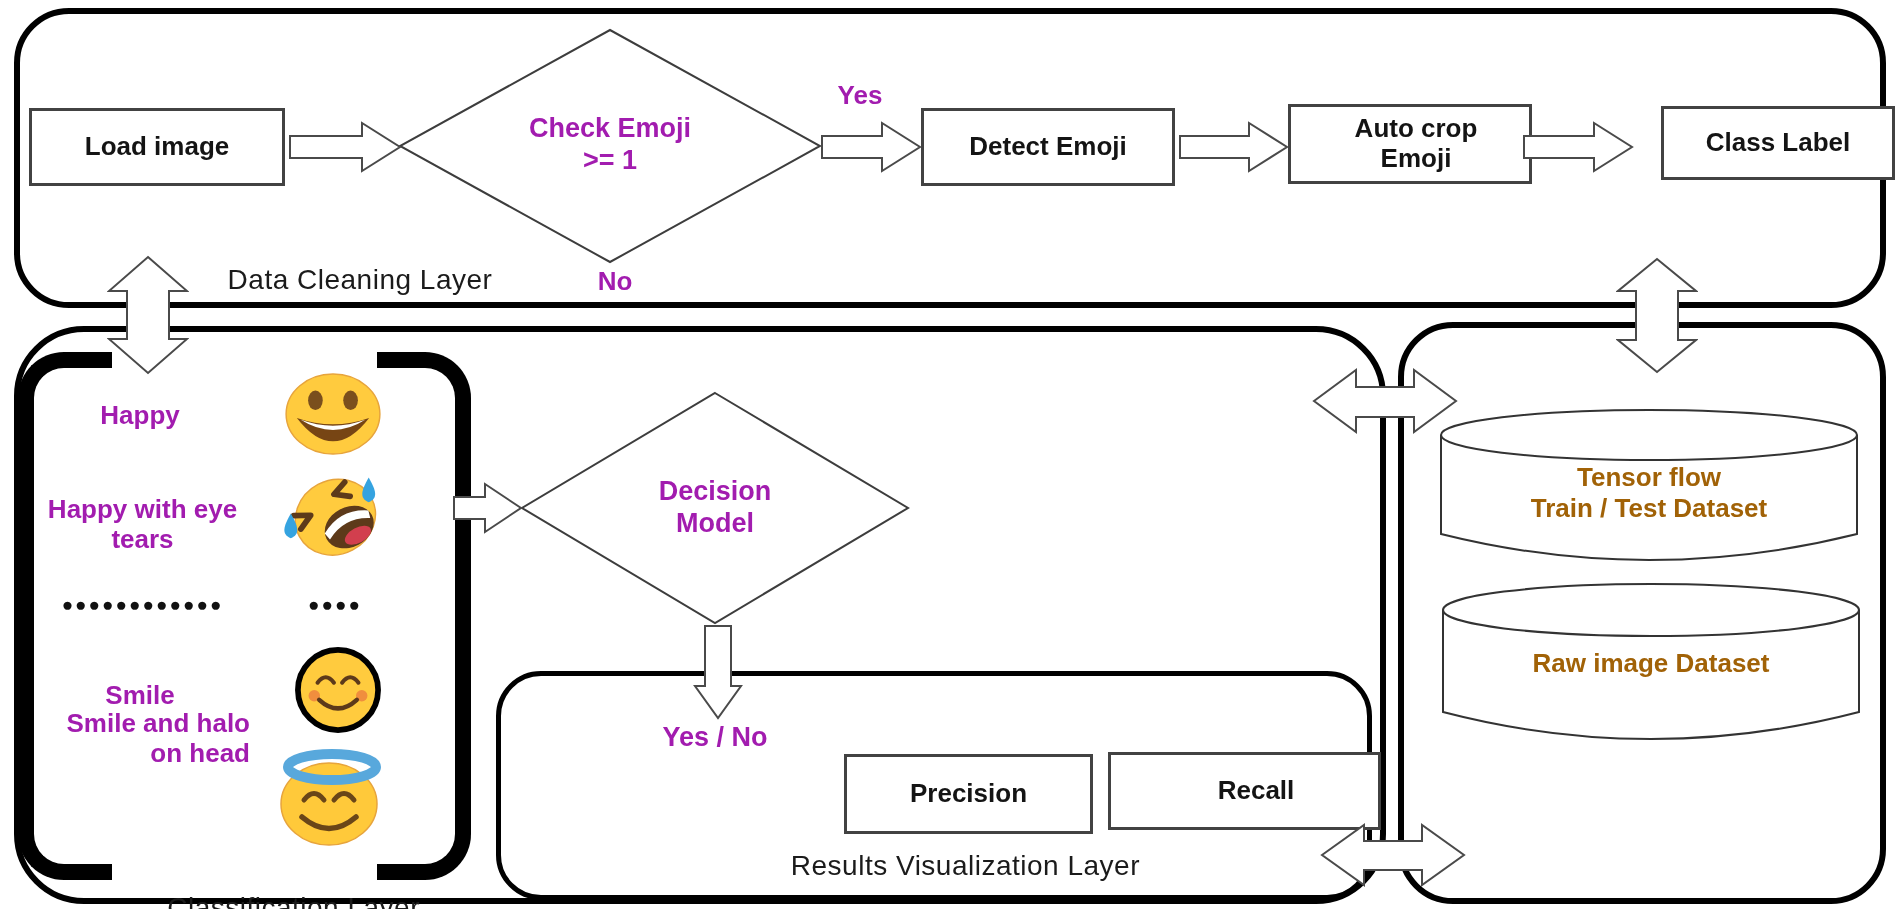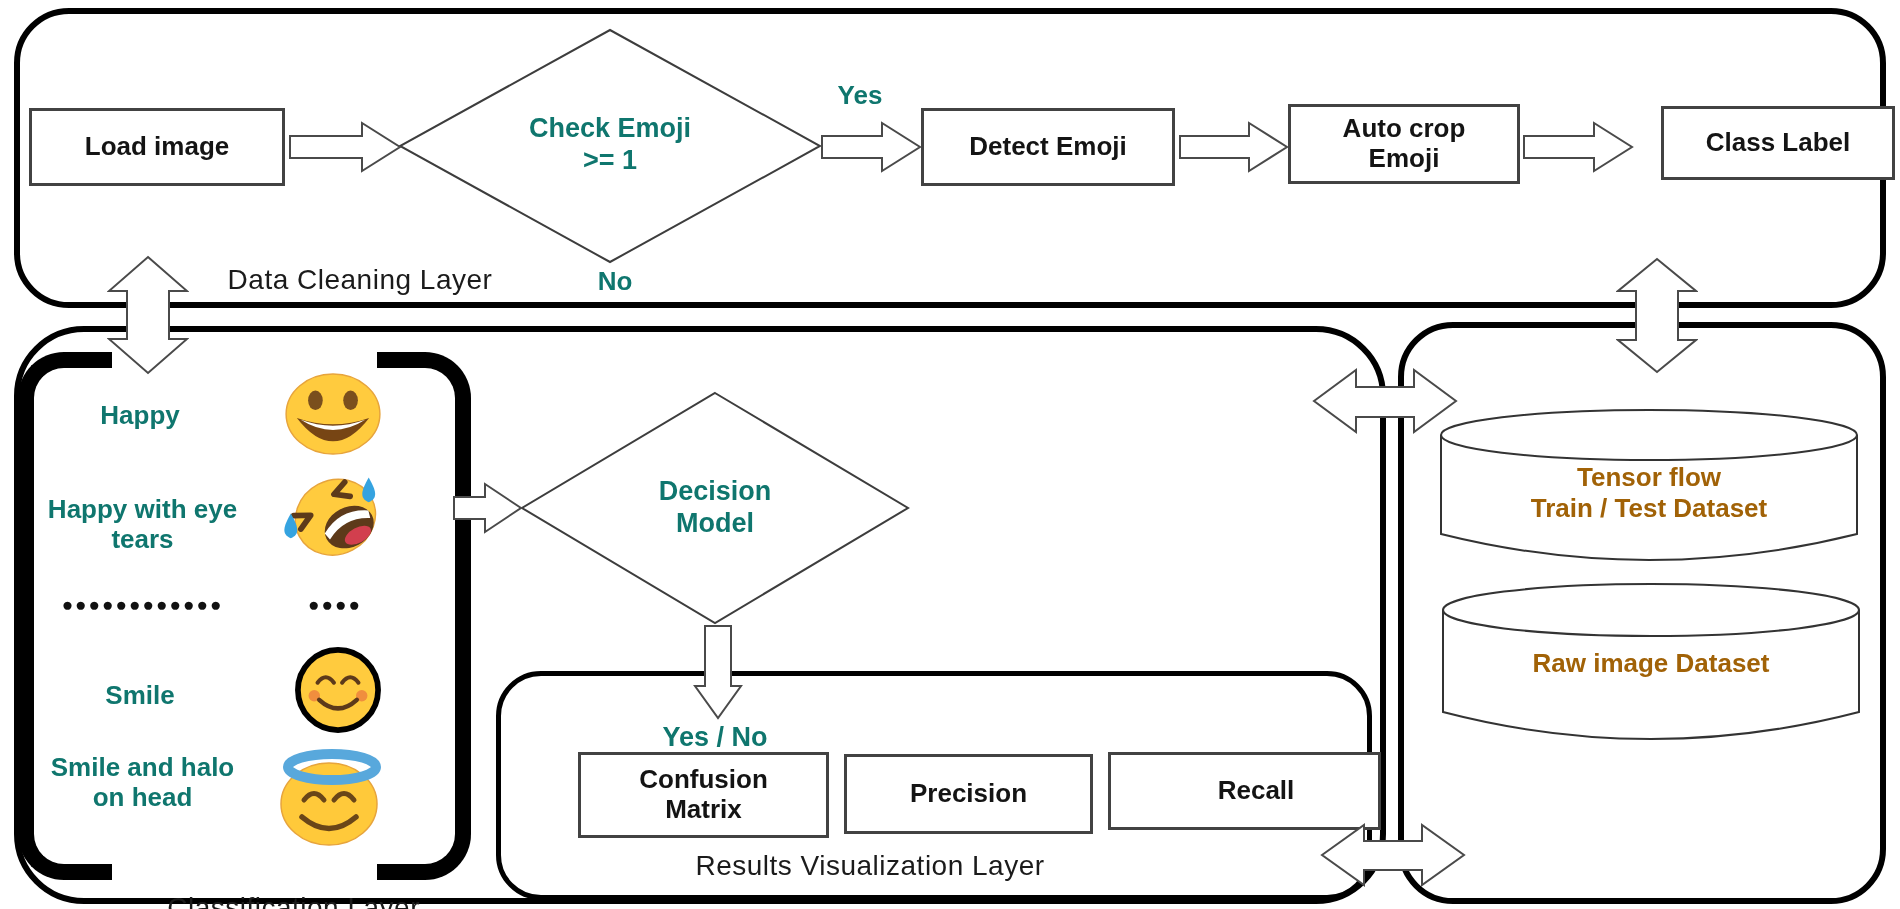--- a/index.html
+++ b/index.html
@@ -2,21 +2,21 @@
 <html><head>
 <meta charset="utf-8">
 <style>
   html,body{margin:0;padding:0;background:#fff;}
   #canvas{position:relative;width:1900px;height:909px;background:#fff;overflow:hidden;
           font-family:"Liberation Sans", sans-serif;}
   .panel{position:absolute;border:6px solid #000;background:transparent;z-index:1;}
   .node{position:absolute;background:#fff;border:3px solid #424242;display:flex;align-items:center;
         justify-content:center;text-align:center;font-weight:bold;color:#141414;z-index:3;line-height:1.15;}
   .pre{white-space:pre-line;}
-  .lbl{position:absolute;font-weight:bold;color:#0f766e;text-align:center;z-index:3;line-height:1.17;}
+  .lbl{position:absolute;font-weight:bold;color:#a21caf;text-align:center;z-index:3;line-height:1.17;}
   .layerlbl{position:absolute;font-weight:400;color:#1b1b1b;letter-spacing:.5px;text-align:center;
             z-index:3;font-size:28px;}
   .arrow{position:absolute;z-index:4;}
   .shape{position:absolute;z-index:3;}
   .bracket{position:absolute;z-index:2;width:78px;height:496px;top:352px;}
   .bracket.left{left:18px;border-left:16px solid #000;border-top:16px solid #000;
                 border-bottom:16px solid #000;border-radius:46px 0 0 46px;}
   .bracket.right{left:377px;border-right:16px solid #000;border-top:16px solid #000;
                  border-bottom:16px solid #000;border-radius:0 46px 46px 0;}
   .dots{position:absolute;z-index:3;font-size:19px;letter-spacing:2px;color:#111;text-align:center;}
@@ -56,21 +56,21 @@
   </svg>
 
   <div class="node f26" style="left:921px;top:108px;width:248px;height:72px;">
     <span>Detect Emoji</span>
   </div>
 
   <svg class="arrow" style="left:1178px;top:120px;" width="111" height="54" viewBox="0 0 111 54">
     <polygon points="2,16 71,16 71,3 109,27 71,51 71,38 2,38" fill="#fff" stroke="#4a4a4a" stroke-width="2"></polygon>
   </svg>
 
-  <div class="node pre f26" style="left:1288px;top:104px;width:226px;height:74px;">
+  <div class="node pre f26" style="left:1288px;top:104px;width:226px;height:74px;padding-left:12px;">
     <span class="pre">Auto crop
 Emoji</span>
   </div>
 
   <svg class="arrow" style="left:1522px;top:120px;" width="112" height="54" viewBox="0 0 112 54">
     <polygon points="2,16 72,16 72,3 110,27 72,51 72,38 2,38" fill="#fff" stroke="#4a4a4a" stroke-width="2"></polygon>
   </svg>
 
   <div class="node f26" style="left:1633px;top:106px;width:228px;height:68px;margin-left:28px;">
     <span>Class Label</span>
@@ -118,21 +118,21 @@
   <div class="lbl f26" style="left:60px;top:680px;width:160px;">Smile</div>
   <svg class="shape" style="left:283px;top:645px;" width="110" height="90" viewBox="0 0 110 110">
     <circle cx="55" cy="55" r="49" fill="#ffcb3e" stroke="#000" stroke-width="7"></circle>
     <path d="M30,46 q10,-13 20,0" fill="none" stroke="#5d3a1a" stroke-width="5" stroke-linecap="round"></path>
     <path d="M60,46 q10,-13 20,0" fill="none" stroke="#5d3a1a" stroke-width="5" stroke-linecap="round"></path>
     <circle cx="26" cy="62" r="7" fill="#f08e3e"></circle>
     <circle cx="84" cy="62" r="7" fill="#f08e3e"></circle>
     <path d="M32,67 q23,21 46,0" fill="none" stroke="#5d3a1a" stroke-width="5.5" stroke-linecap="round"></path>
   </svg>
 
-  <div class="lbl pre f26" style="left:35px;top:752px;width:215px;">Smile and halo
+  <div class="lbl pre f26" style="left:35px;top:708px;width:215px;text-align:right;">Smile and halo
 on head</div>
   <svg class="shape" style="left:262px;top:746px;" width="134" height="100" viewBox="0 0 134 100">
     <ellipse cx="67" cy="58" rx="48" ry="41" fill="#ffc93a" stroke="#e7a43c" stroke-width="1.5"></ellipse>
     <ellipse cx="70" cy="21" rx="44" ry="13" fill="none" stroke="#58a8dc" stroke-width="10"></ellipse>
     <path d="M42,54 q10,-13 20,0" fill="none" stroke="#6a4618" stroke-width="5" stroke-linecap="round"></path>
     <path d="M72,54 q10,-13 20,0" fill="none" stroke="#6a4618" stroke-width="5" stroke-linecap="round"></path>
     <path d="M40,71 q27,23 54,0" fill="none" stroke="#6a4618" stroke-width="5.5" stroke-linecap="round"></path>
   </svg>
 
   <div class="layerlbl" style="left:100px;top:892px;width:320px;text-align:right;">Classification Layer</div>
@@ -145,31 +145,27 @@
     <polygon points="195,2 388,117 195,232 2,117" fill="#fff" stroke="#3d3d3d" stroke-width="2"></polygon>
   </svg>
   <div class="lbl pre f27" style="left:585px;top:476px;width:260px;">Decision
 Model</div>
 
   <svg class="arrow" style="left:693px;top:624px;" width="50" height="96" viewBox="0 0 50 96">
     <polygon points="12,2 38,2 38,62 48,62 25,94 2,62 12,62" fill="#fff" stroke="#4a4a4a" stroke-width="2"></polygon>
   </svg>
   <div class="lbl f27" style="left:655px;top:722px;width:120px;text-align:center;">Yes / No</div>
 
-  <div class="node pre f26" style="left:578px;top:752px;width:245px;height:80px;">
-    <span class="pre">Confusion
-Matrix</span>
-  </div>
   <div class="node f26" style="left:844px;top:754px;width:243px;height:74px;">
     <span>Precision</span>
   </div>
   <div class="node f26" style="left:1108px;top:752px;width:244px;height:72px;padding-left:23px;">
     <span>Recall</span>
   </div>
-  <div class="layerlbl" style="left:600px;top:850px;width:540px;">Results Visualization Layer</div>
+  <div class="layerlbl" style="left:600px;top:850px;width:540px;text-align:right;">Results Visualization Layer</div>
 
   <svg class="arrow" style="left:1312px;top:368px;" width="146" height="67" viewBox="0 0 146 67">
     <polygon points="2,33 44,2 44,19 102,19 102,2 144,33 102,64 102,49 44,49 44,64" fill="#fff" stroke="#4a4a4a" stroke-width="2"></polygon>
   </svg>
   <svg class="arrow" style="left:1320px;top:823px;" width="146" height="65" viewBox="0 0 146 65">
     <polygon points="2,32 44,2 44,18 102,18 102,2 144,32 102,62 102,47 44,47 44,62" fill="#fff" stroke="#4a4a4a" stroke-width="2"></polygon>
   </svg>
 
   <svg class="shape" style="left:1438px;top:408px;" width="422" height="154" viewBox="0 0 422 154">
     <path d="M3,27 L3,126 Q211,178 419,126 L419,27" fill="#fff" stroke="#333" stroke-width="2"></path>

